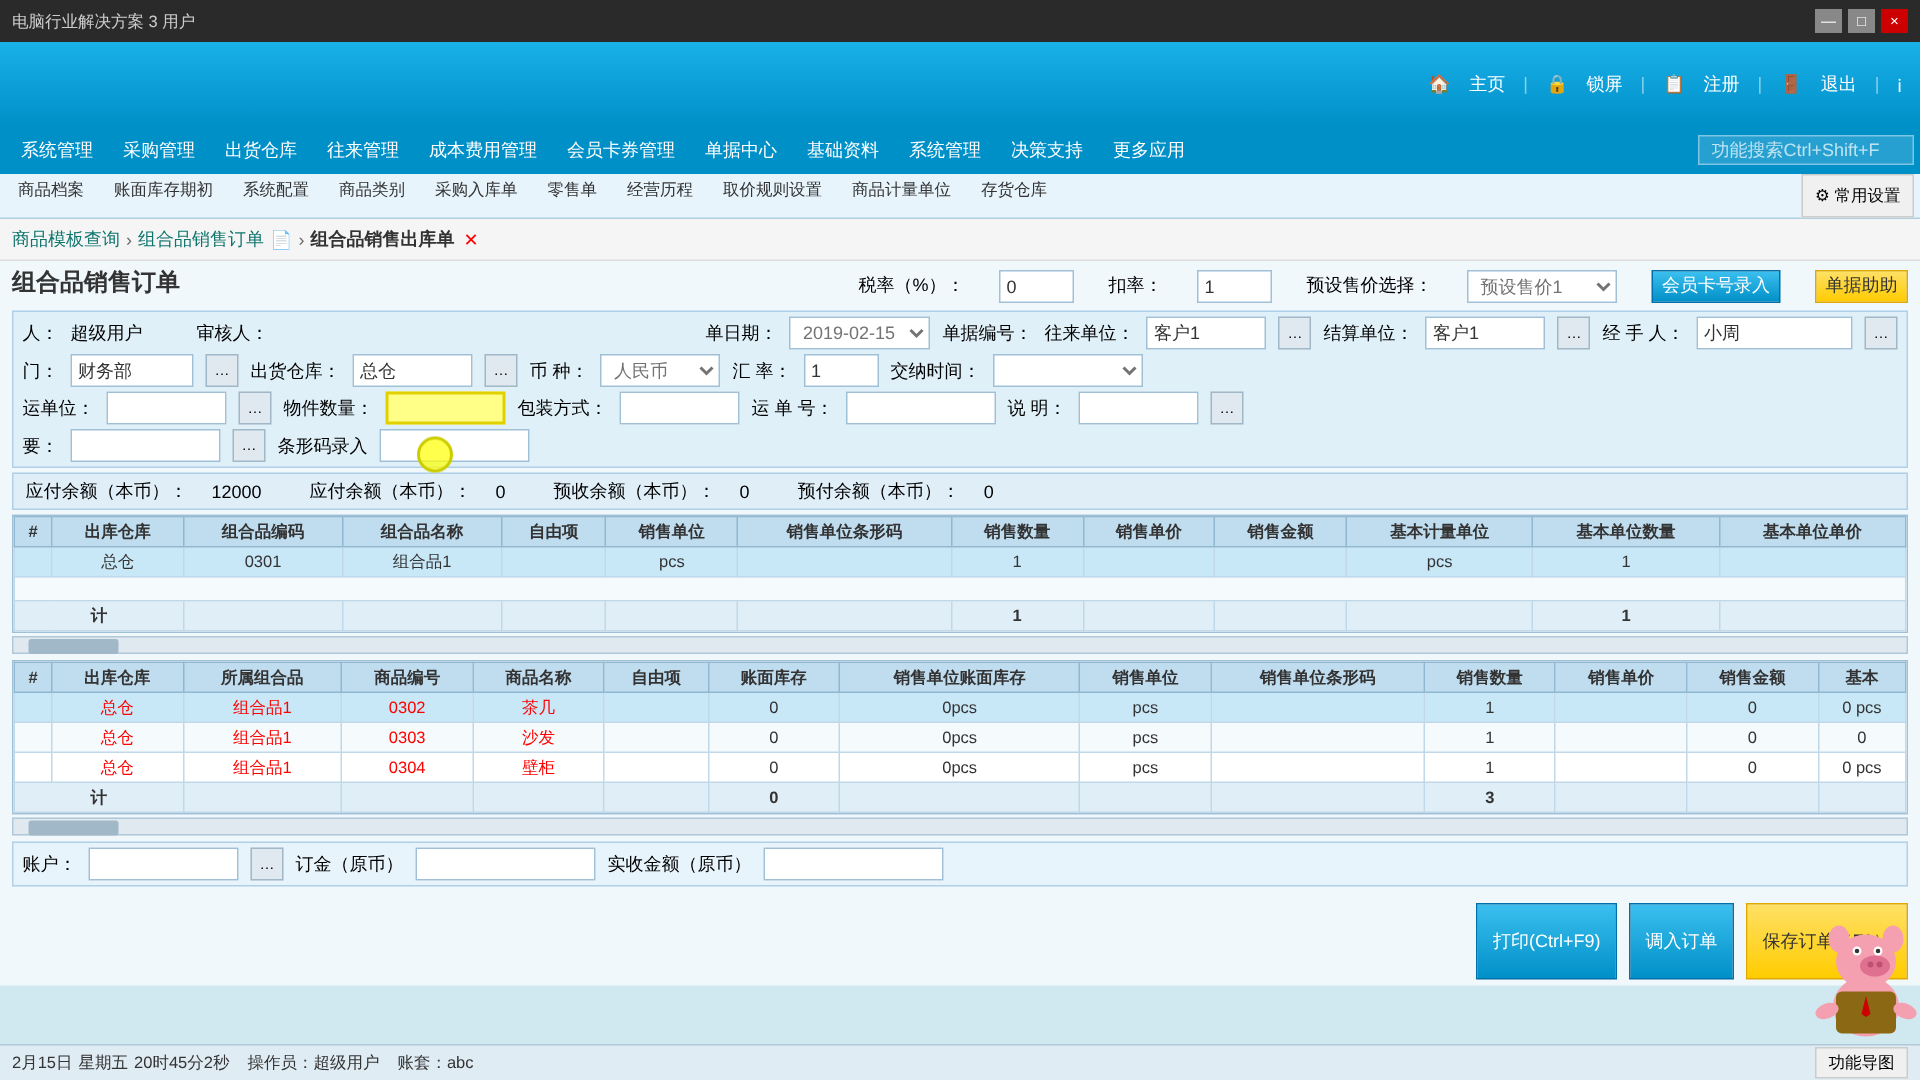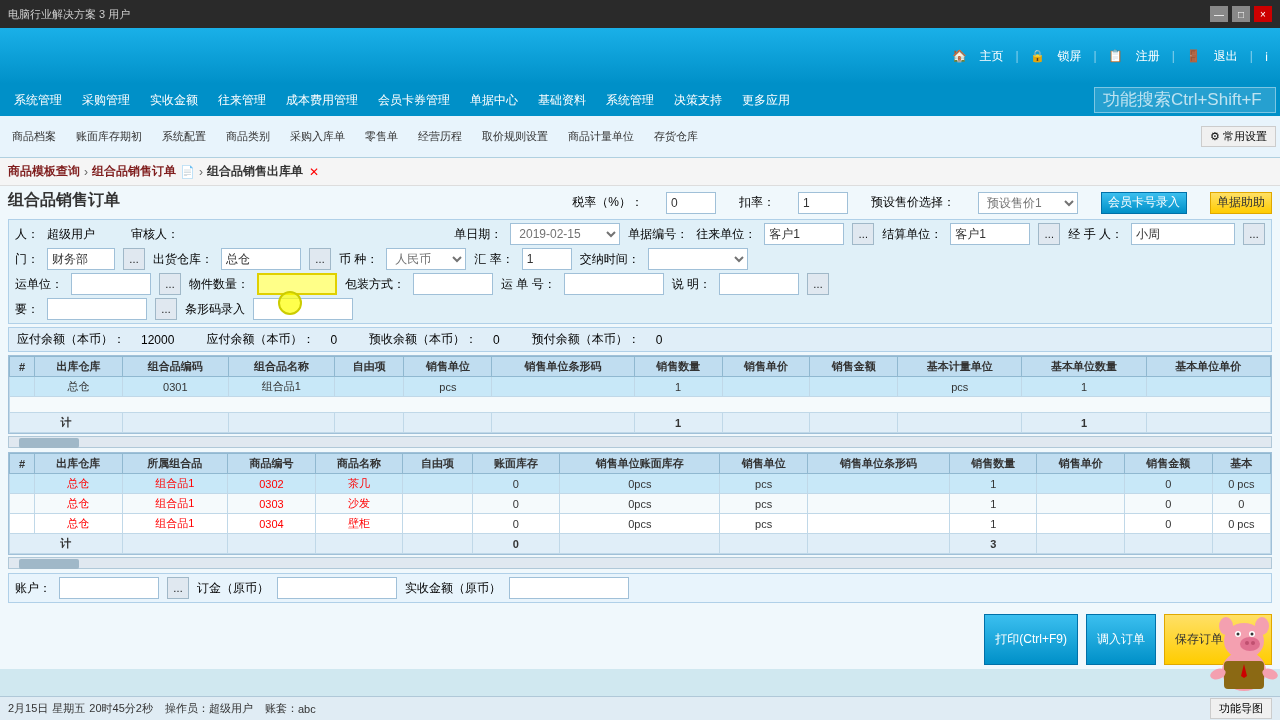--- a/index.html
+++ b/index.html
@@ -17,31 +17,31 @@
     .app-header { background: linear-gradient(180deg, #1ab0e8 0%, #0090c8 100%); height: 56px; display: flex; align-items: center; padding: 0 12px; }
     .app-logo { color: white; font-size: 26px; font-weight: bold; letter-spacing: 2px; }
     .app-logo .sub { font-size: 14px; margin-left: 4px; }
     .header-right { margin-left: auto; display: flex; align-items: center; gap: 12px; color: white; font-size: 12px; }
     .header-right span { cursor: pointer; }
     .header-right .sep { color: rgba(255,255,255,0.5); }
 
     
     .main-nav { background: #0090c8; height: 32px; display: flex; align-items: center; padding: 0 4px; }
     .main-nav .nav-item { color: white; padding: 4px 10px; font-size: 12px; cursor: pointer; border-radius: 2px; }
-    .search-bar { margin-left: auto; background: rgba(255,255,255,0.15); border: 1px solid rgba(255,255,255,0.4); color: white; padding: 2px 8px; font-size: 17px; width: 182px; }
+    .search-bar { margin-left: auto; background: rgba(255,255,255,0.15); border: 1px solid rgba(255,255,255,0.4); color: white; padding: 2px 8px; font-size: 12px; width: 144px; }
     .search-bar::placeholder { color: rgba(255,255,255,0.7); }
 
     
-    .sub-nav { background: #e8f4fc; height: 42px; display: flex; align-items: center; padding: 0 4px; border-bottom: 1px solid #b0d0e0; gap: 4px; }
+    .sub-nav { background: #e8f4fc; height: 30px; display: flex; padding: 0 4px; border-bottom: 1px solid #b0d0e0; gap: 4px; }
     .sub-nav .sub-item { color: #333; padding: 3px 8px; font-size: 11px; cursor: pointer; }
     .settings-btn { margin-left: auto; background: #f0f0f0; border: 1px solid #ccc; padding: 2px 8px; font-size: 11px; cursor: pointer; }
 
     
     .breadcrumb { background: #f5f5f5; height: 28px; display: flex; align-items: center; padding: 0 8px; border-bottom: 1px solid #ddd; font-size: 12px; color: #666; gap: 4px; }
-    .breadcrumb .bc-link { color: #7f1d1d; cursor: pointer; font-weight: bold; }
+    .breadcrumb .bc-link { color: #0f766e; cursor: pointer; }
     .breadcrumb .active { color: #333; font-weight: bold; }
     .breadcrumb .close-x { color: red; cursor: pointer; margin-left: 2px; }
     .page-title { font-size: 16px; font-weight: bold; color: #333; margin-bottom: 4px; }
     .form-input { border: 1px solid #a0c0d8; background: white; padding: 1px 4px; height: 22px; font-size: 12px; color: #333; }
     .form-select { border: 1px solid #a0c0d8; background: white; padding: 1px 4px; height: 22px; font-size: 12px; color: #737373; }
     .btn-yellow { background: linear-gradient(180deg, #ffe066 0%, #ffcc00 100%); border: 1px solid #e0a800; padding: 16px 10px; font-size: 12px; cursor: pointer; color: #333; }
     .btn-blue { background: linear-gradient(180deg, #3bbfef 0%, #0090c8 100%); border: 1px solid #0070a8; padding: 3px 10px; font-size: 12px; cursor: pointer; color: white; }
     .btn-sm { padding: 1px 6px; height: 22px; }
     .dots-btn { background: #e0e8f0; border: 1px solid #a0b8c8; width: 22px; height: 22px; cursor: pointer; font-size: 10px; display: inline-flex; align-items: center; justify-content: center; }
     table { width: 100%; border-collapse: collapse; font-size: 11px; }
@@ -86,21 +86,21 @@
     <span>🚪</span>
     <span>退出</span>
     <span class="sep">|</span>
     <span>ℹ</span>
   </div>
 </div>
 
 <div class="main-nav">
   <span class="nav-item">系统管理</span>
   <span class="nav-item">采购管理</span>
-  <span class="nav-item">实收金额</span>
+  <span class="nav-item">出货仓库</span>
   <span class="nav-item">往来管理</span>
   <span class="nav-item">成本费用管理</span>
   <span class="nav-item">会员卡券管理</span>
   <span class="nav-item">单据中心</span>
   <span class="nav-item">基础资料</span>
   <span class="nav-item">系统管理</span>
   <span class="nav-item">决策支持</span>
   <span class="nav-item">更多应用</span>
   <input class="search-bar" type="text" placeholder="功能搜索Ctrl+Shift+F" style="">
 </div>
@@ -148,37 +148,37 @@
   </div>
 
   <div style="background:#e0f0f8; border:1px solid #b0d0e8; padding:3px 6px; margin-bottom:3px;">
     <div style="display:flex; align-items:center; gap:8px; margin-bottom:3px; flex-wrap:wrap;">
       <span>人：</span>
       <span>超级用户</span>
       <span style="margin-left:28px;">审核人：</span>
       <span></span>
       <span style="margin-left:auto;"></span>
       <span>单日期：</span>
-      <select class="form-select" style="width:110px;">
+      <select class="form-select" style="width:94px;">
         <option>2019-02-15</option>
       </select>
       <span>单据编号：</span>
       <span>往来单位：</span>
       <input type="text" class="form-input" style="width: 80px;" value="客户1">
       <button class="dots-btn">…</button>
       <span>结算单位：</span>
       <input type="text" class="form-input" style="width: 80px;" value="客户1">
       <button class="dots-btn">…</button>
       <span>经 手 人：</span>
       <input type="text" class="form-input" style="width: 104px;" value="小周">
       <button class="dots-btn">…</button>
     </div>
     <div style="display:flex; align-items:center; gap:8px; margin-bottom:3px; flex-wrap:wrap;">
       <span>门：</span>
-      <input type="text" class="form-input" style="width: 68px;" value="财务部">
+      <input type="text" class="form-input" style="width: 82px;" value="财务部">
       <button class="dots-btn">…</button>
       <span>出货仓库：</span>
       <input type="text" class="form-input" style="width: 80px;" value="总仓">
       <button class="dots-btn">…</button>
       <span>币  种：</span>
       <select class="form-select" style="width:80px;">
         <option>人民币</option>
       </select>
       <span>汇   率：</span>
       <input type="text" class="form-input" style="width: 50px;" value="1">

